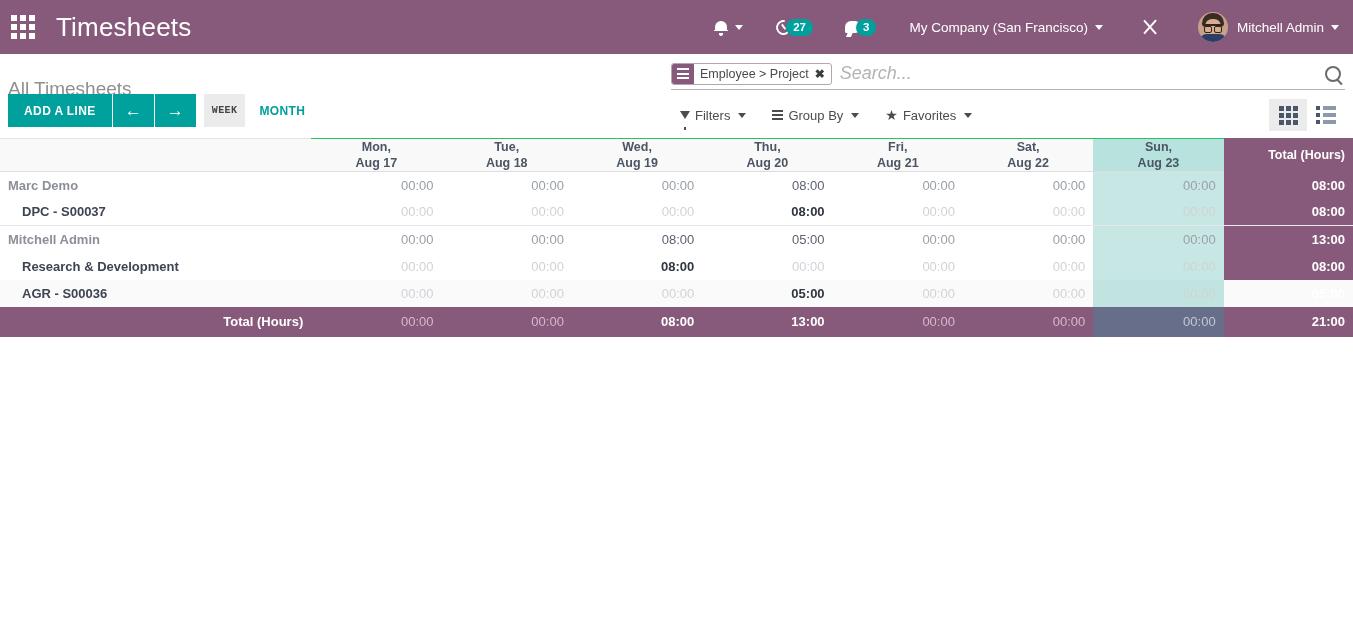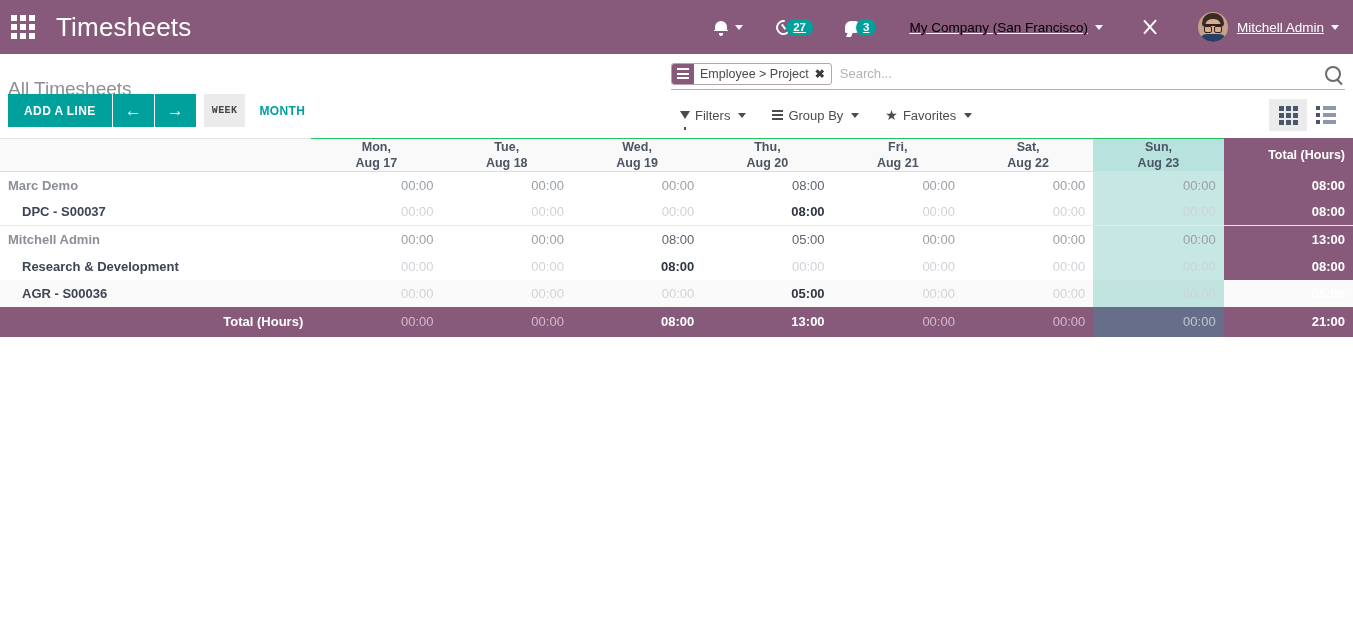--- a/index.html
+++ b/index.html
@@ -45,21 +45,21 @@
   .menu-item {
     font-size: 13.5px;
     color: #f2e8ef;
     cursor: pointer;
     white-space: nowrap;
   }
   .nav-right {
     position: absolute;
     right: 8px; top: 0;
     height: 54px;
-    display: flex; align-items: center; gap: 16px; text-decoration: underline;
+    display: flex; align-items: center; gap: 16px;
   }
   .nav-sys { display: flex; align-items: center; padding: 0 9px; cursor: pointer; position: relative; }
   .bell {
     position: relative; width: 14px; height: 15px;
   }
   .bell:before {
     content: ""; position: absolute; left: 1px; top: 1px;
     width: 12px; height: 10px;
     border-radius: 6px 6px 2px 2px;
     background: #ffffff;
@@ -108,21 +108,21 @@
     color: #ffffff;
     font-size: 11.5px;
     font-weight: bold;
     border-radius: 9px;
     padding: 1px 7px 2px 7px;
     margin-left: -5px;
     line-height: 14px;
     position: relative;
     z-index: 2;
   }
-  .company-name { font-size: 13.5px; color: #000000; white-space: nowrap; }
+  .company-name { font-size: 13.5px; color: #ffffff; white-space: nowrap; }
   .wrench {
     width: 18px; height: 18px; position: relative; margin: 0 4px;
   }
   .wrench:before, .wrench:after {
     content: ""; position: absolute; left: 8px; top: 0;
     width: 2.4px; height: 18px; background: #ffffff;
   }
   .wrench:before { transform: rotate(42deg); }
   .wrench:after  { transform: rotate(-42deg); }
   .user-block { display: flex; align-items: center; padding: 0 6px 0 10px; cursor: pointer; }
@@ -247,25 +247,26 @@
   }
   .facet-x {
     padding: 0 6px 0 2px;
     display: flex; align-items: center;
     font-size: 12px; color: #3c3c3c; font-weight: bold;
     cursor: pointer;
   }
   .search-input {
     flex: 1;
     border: none; outline: none;
-    font-size: 13px;
+    font-size: 18px;
     color: #ec4899;
     font-family: "Liberation Sans", sans-serif;
     background: transparent;
     padding: 0 4px;
+    font-style: italic;
   }
   .search-input::placeholder { color: #b3b3b3; }
   .search-mag {
     width: 16px; height: 16px;
     border: 2px solid #6b6b6b; border-radius: 50%;
     position: relative; margin-right: 4px; cursor: pointer;
   }
   .search-mag:after {
     content: ""; position: absolute; right: -4px; bottom: -3px;
     width: 7px; height: 2px; background: #6b6b6b;

